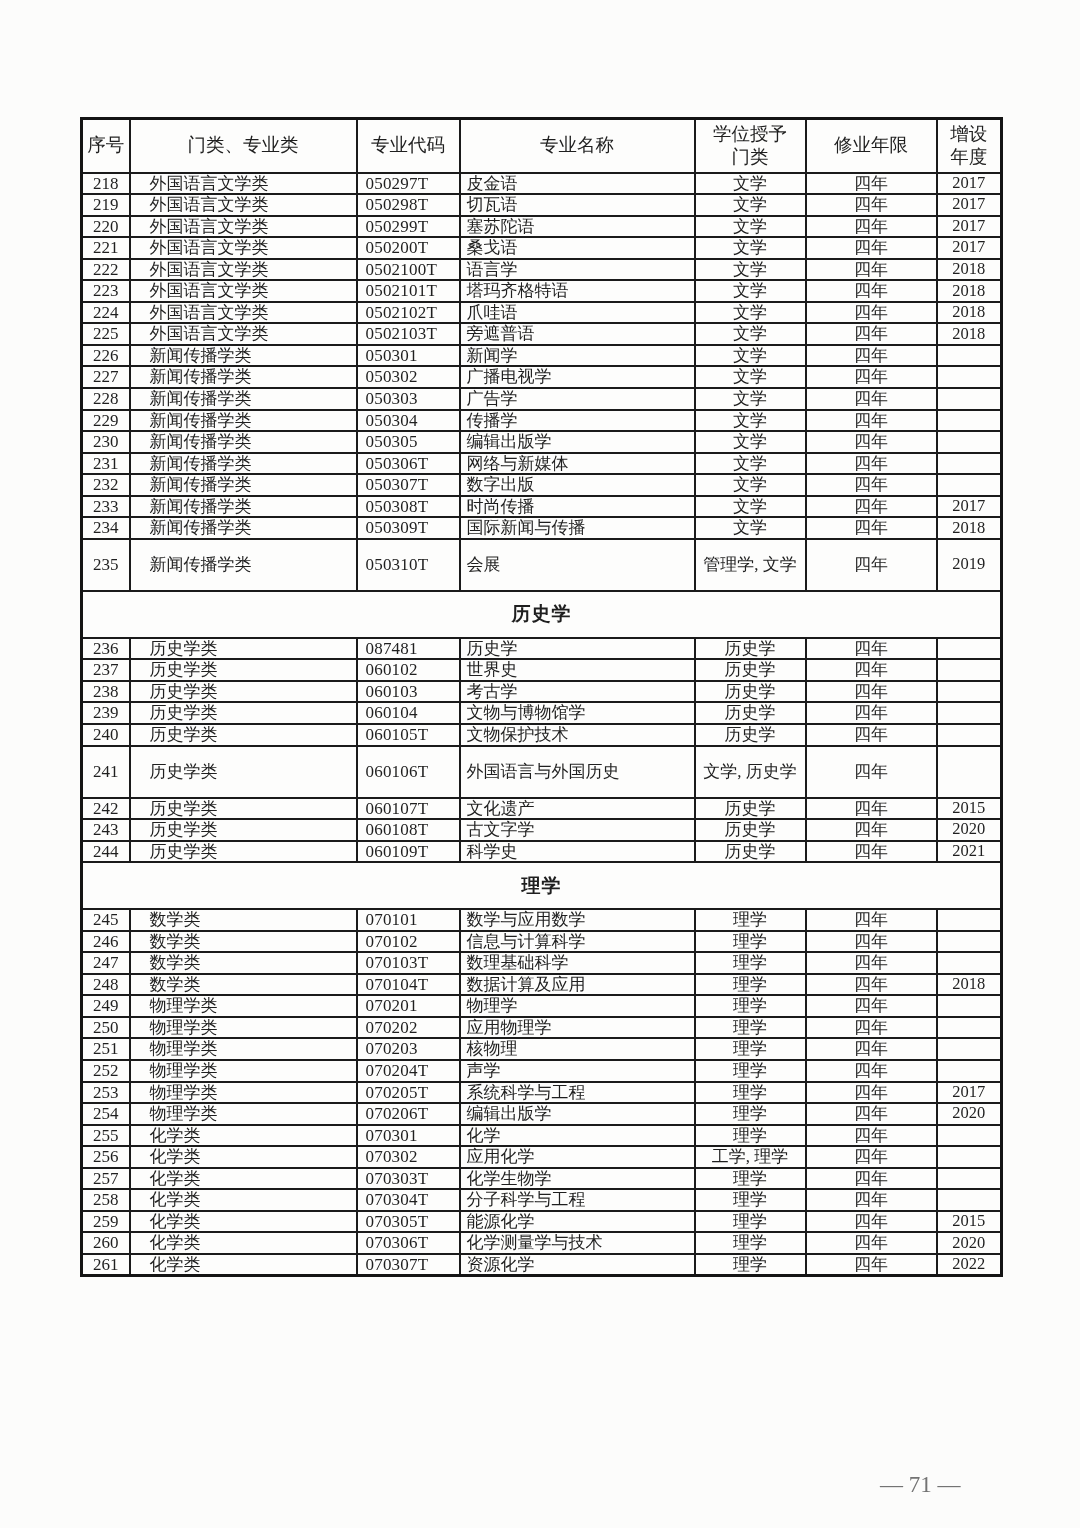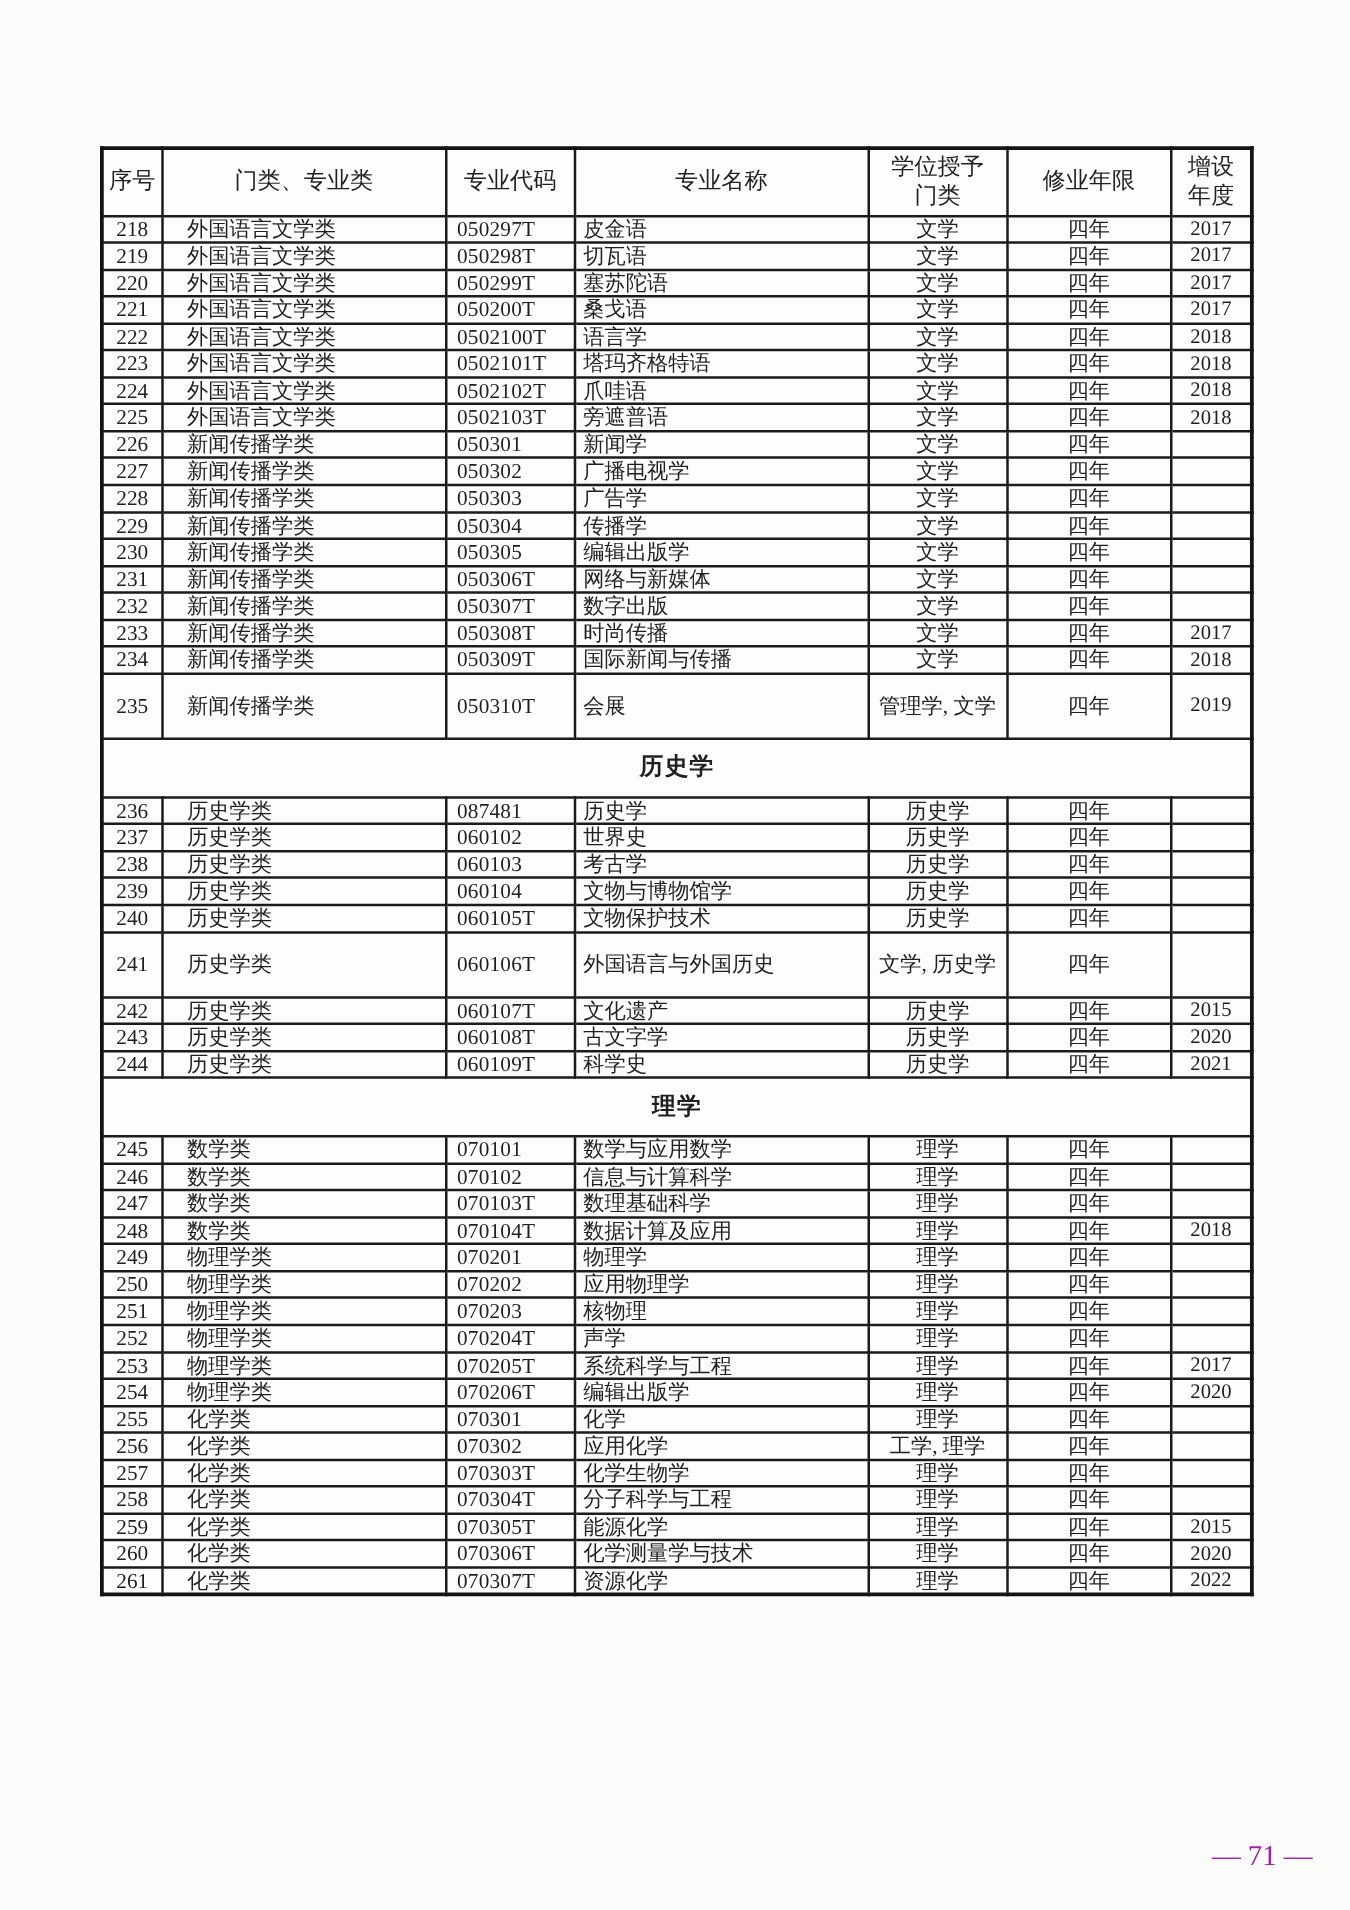--- a/index.html
+++ b/index.html
@@ -56,23 +56,23 @@
     text-align: center;
     font-weight: bold;
     font-size: 19px;
     font-family: "Liberation Sans", "DejaVu Sans", sans-serif;
     letter-spacing: 1px;
   }
   .pageno {
     position: absolute;
     left: 880px; top: 1452px;
     width: 170px;
-    text-align: right;
+    text-align: left;
     font-size: 23px;
-    color: #a21caf;
+    color: #737373;
   }
 </style>
 </head>
 <body>
 
 <div class="page">
   <table class="catalog">
     <colgroup>
       <col style="width:48px">
       <col style="width:227px">

